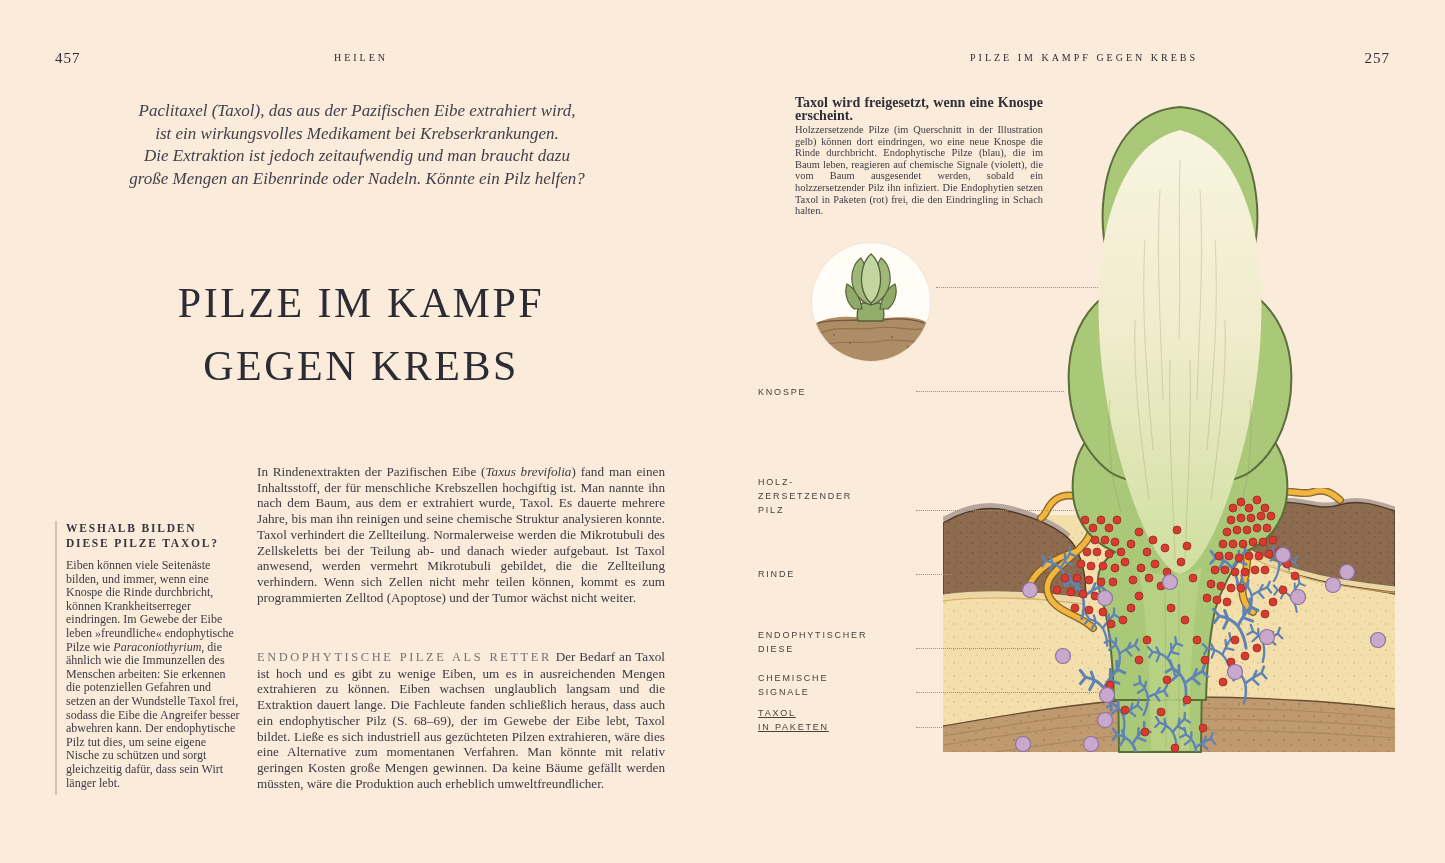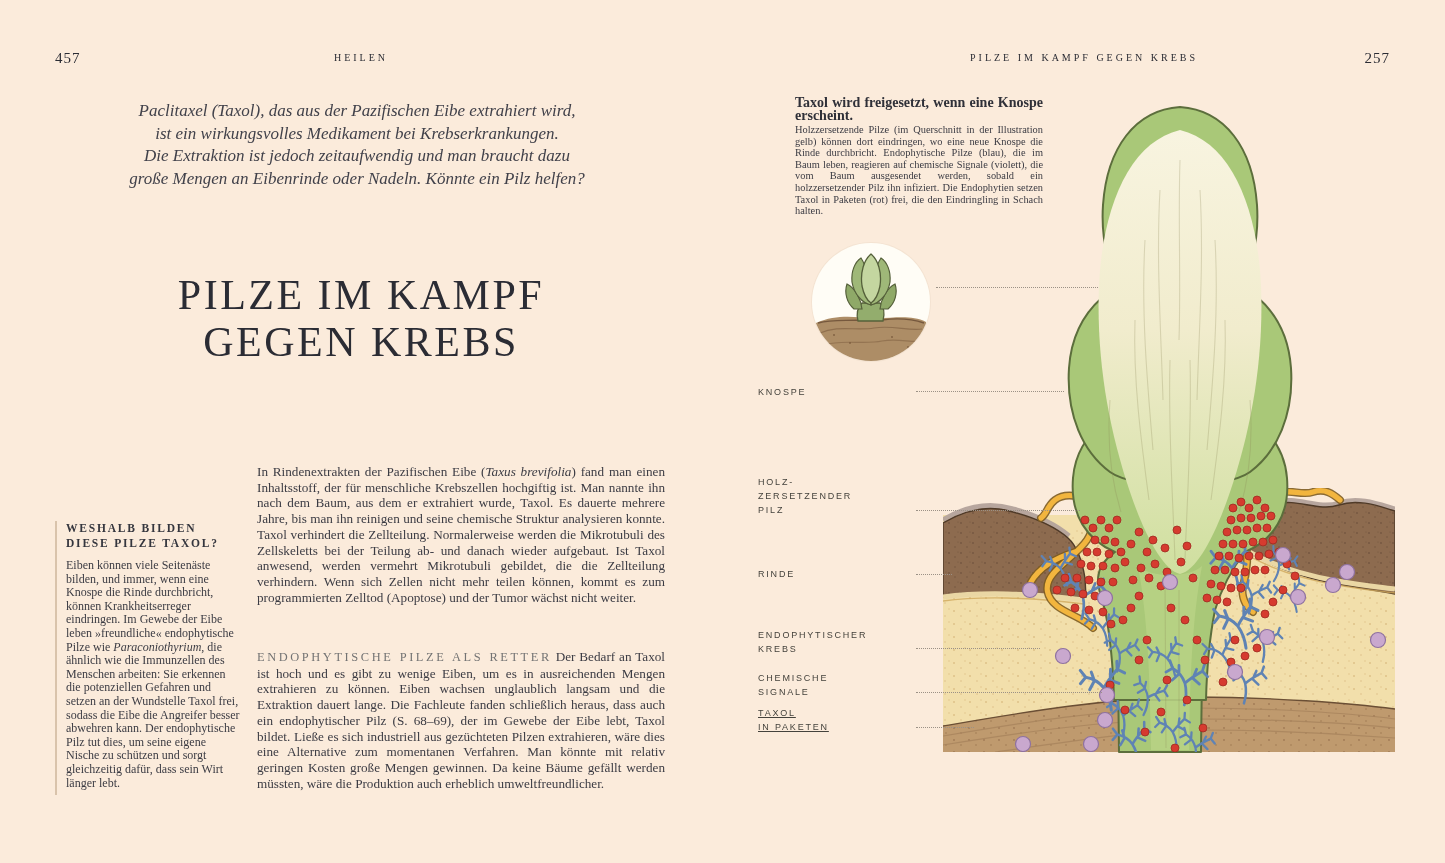--- a/index.html
+++ b/index.html
@@ -12,21 +12,21 @@
   
   .pagenum{font-size:15px;letter-spacing:1px;color:var(--heading,#2b2c34);}
   .runhead{font-size:10px;letter-spacing:3px;text-align:center;color:var(--heading,#2b2c34);}
   
   .intro{
     font-style:italic;font-size:17px;line-height:22.5px;text-align:center;
     white-space:pre-line;color:#41414a;
   }
   
   .title{
-    font-size:42px;line-height:47px;letter-spacing:2.5px;text-align:center;
+    font-size:42px;line-height:63px;letter-spacing:2.5px;text-align:center;
     white-space:pre-line;color:var(--heading,#2b2c34);font-weight:400;
   }
   
   .siderule{width:1.5px;background:var(--rule,#d9c3ab);}
   .sidebar{width:174px;font-size:12px;line-height:13.6px;}
   .sidebar h4{
     margin:0 0 8px 0;font-size:11.5px;line-height:15px;letter-spacing:1.8px;
     font-weight:700;white-space:pre-line;color:#35363e;
   }
   .sidebar p{margin:0;text-align:left;}
@@ -385,19 +385,19 @@
   <div class="abs leader" style="left:916px;top:648px;width:124px;"></div>
   <div class="abs leader" style="left:916px;top:692px;width:186px;"></div>
   <div class="abs leader" style="left:916px;top:727px;width:58px;"></div>
 
   <div class="abs lbl" style="top:385px;">KNOSPE</div>
   <div class="abs lbl" style="top:475px;">HOLZ-
 ZERSETZENDER
 PILZ</div>
   <div class="abs lbl" style="top:567px;">RINDE</div>
   <div class="abs lbl" style="top:628px;">ENDOPHYTISCHER
-KREBS</div>
+DIESE</div>
   <div class="abs lbl" style="top:671px;">CHEMISCHE
 SIGNALE</div>
   <div class="abs lbl" style="top:706px;text-decoration:underline;">TAXOL
 IN PAKETEN</div>
 
 </div>
 
 </body></html>

